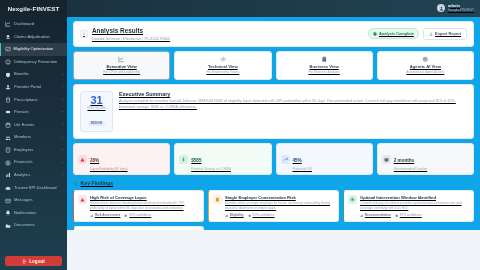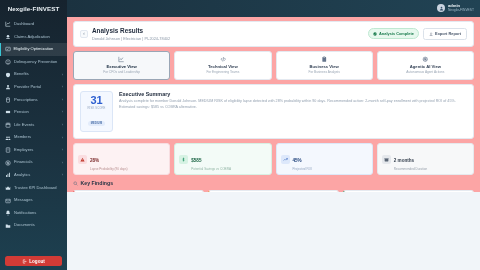--- a/index.html
+++ b/index.html
@@ -46,21 +46,21 @@
   .logout-wrap { padding: 3px 5px 4px 5px; flex: 0 0 auto; }
   .logout {
     background: #d23b36; color: #fff; border-radius: 2.5px;
     font-size: 4.6px; font-weight: bold;
     display: flex; align-items: center; justify-content: center; gap: 2px;
     height: 10px;
   }
   .logout svg { width: 5px; height: 5px; }
 
   
-  .main { flex: 1 1 auto; height: 192px; display: flex; flex-direction: column; background: #fca5a5; }
+  .main { flex: 1 1 auto; height: 230px; display: flex; flex-direction: column; background: #0ea5e9; text-decoration: underline; }
 
   .topbar {
     height: 17px; flex: 0 0 17px;
     background: linear-gradient(90deg,#1b3240 0%,#214354 100%);
     display: flex; align-items: center; justify-content: flex-end;
     padding-right: 6px;
   }
   .user { display: flex; align-items: center; gap: 2.5px; }
   .avatar {
     width: 8px; height: 8px; border-radius: 50%;

